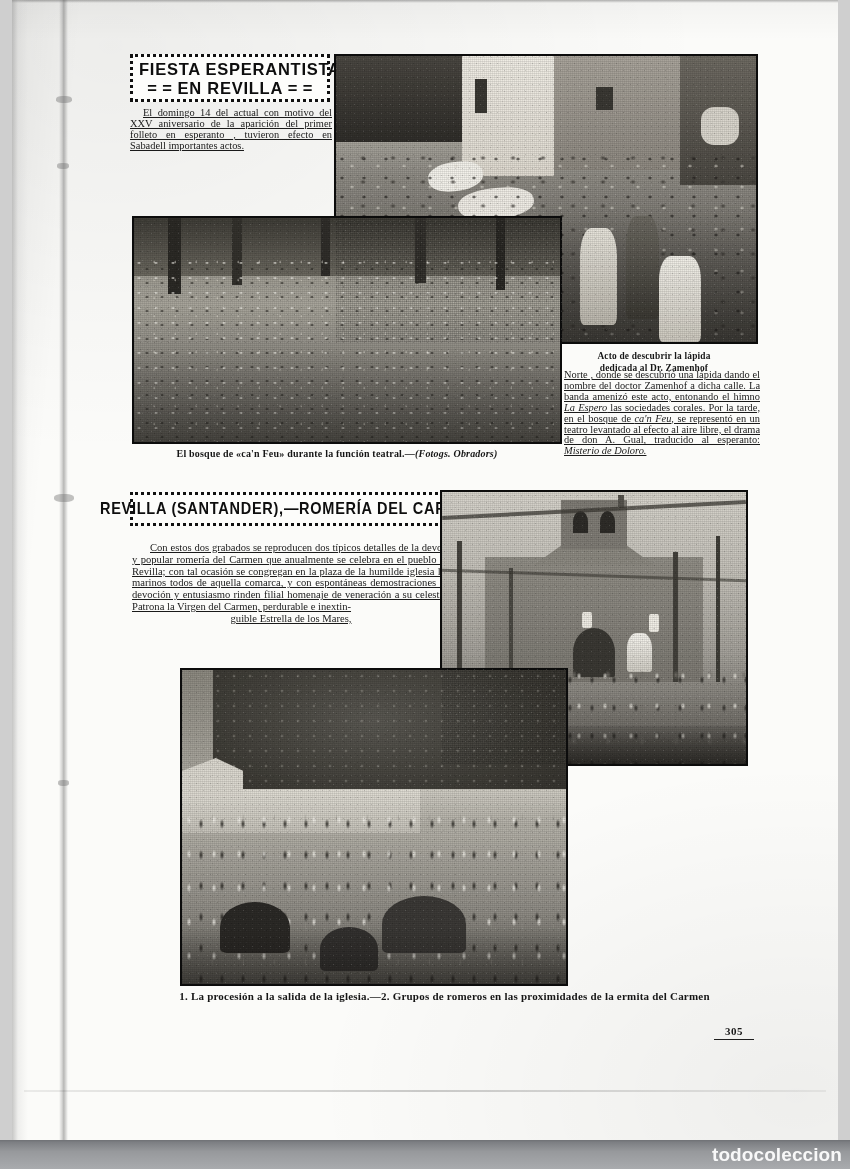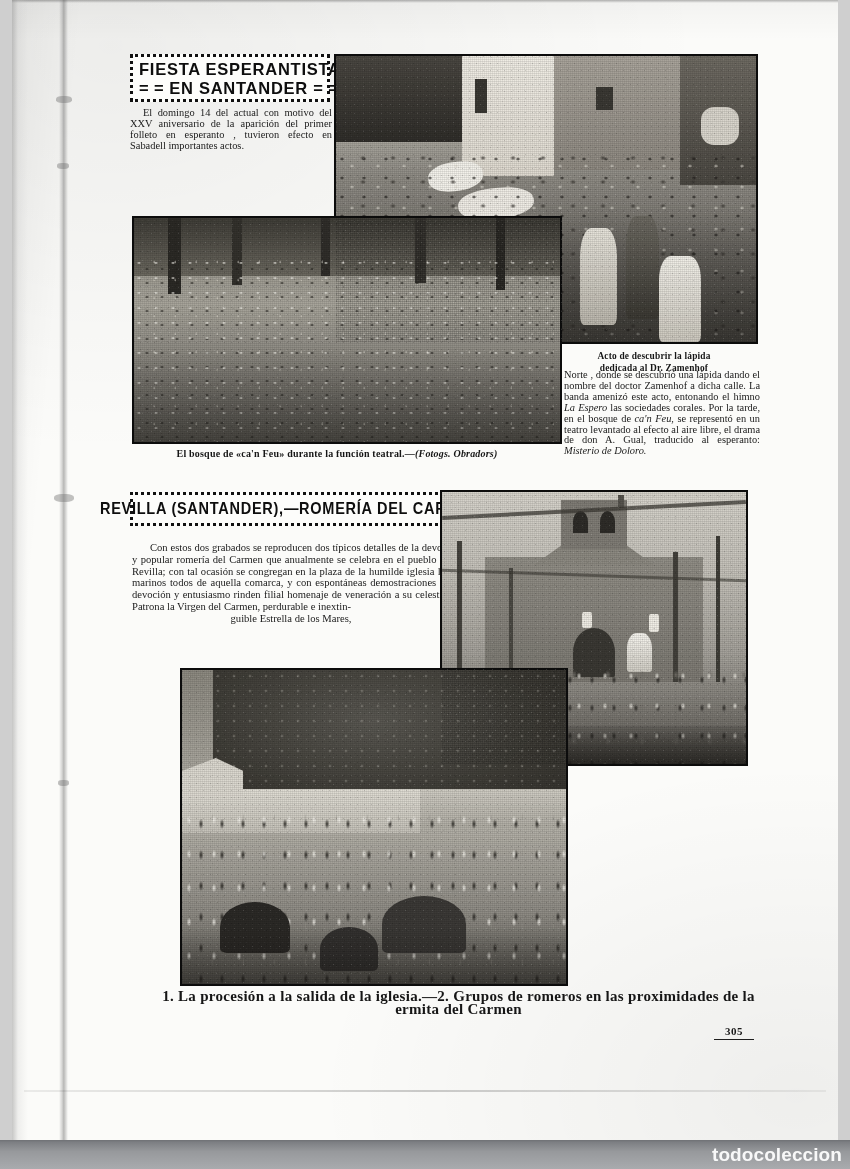--- a/index.html
+++ b/index.html
@@ -86,20 +86,21 @@
   
   .body-col{
     position:absolute;
     font-family:"Liberation Serif", serif;
     font-size:10.4px;
     line-height:10.9px;
     color:#1a1a1a;
     text-align:justify;
     text-justify:inter-word;
     hyphens:none;
+    text-decoration:underline;
   }
   .body-col p{margin:0;text-indent:13px;}
   #txt1{left:12px;top:68px;width:202px;}
   #txt2{left:446px;top:330px;width:196px;}
   #txt3{left:14px;top:502px;width:318px;font-size:10.6px;line-height:11.8px;}
   #txt3 p{text-indent:18px;}
   #txt3 .last{text-indent:0;text-align:center;}
 
   .it{font-style:italic;}
 
@@ -109,21 +110,21 @@
     font-family:Liberation Serif, serif;
     font-weight:700;
     font-size:9.4px;
     line-height:12px;
     color:#161616;
     text-align:center;
     letter-spacing:.02em;
   }
   #cap-zam{left:438px;top:310px;width:196px;}
   #cap-bosque{left:14px;top:408px;width:410px;font-size:10px;}
-  #cap-bottom{left:28px;top:950px;width:625px;font-size:15px;line-height:13px;}
+  #cap-bottom{left:14px;top:950px;width:625px;font-size:11px;line-height:13px;}
   .cap .it{font-weight:700;font-style:italic;}
 
   
   .folio{
     position:absolute;left:596px;top:985px;width:40px;text-align:center;
     font-family:"Liberation Serif", serif;font-weight:700;font-size:11px;color:#1a1a1a;
     padding-bottom:2px;border-bottom:1.6px solid #1d1d1d;letter-spacing:.04em;
   }
 
   
@@ -180,21 +181,21 @@
   <div class="crease-nick" style="left:45px;top:163px;width:12px;height:6px;"></div>
   <div class="crease-nick" style="left:42px;top:494px;width:20px;height:8px;"></div>
   <div class="crease-nick" style="left:46px;top:780px;width:11px;height:6px;"></div>
 
   <div class="content">
 
     <div class="hl-box" id="hl1">
       <div class="hl-line l1">FIESTA  ESPERANTISTA</div>
       <div class="hl-line l2">
         <span class="eq">= =</span>
-        <span>EN SANTANDER</span>
+        <span>EN REVILLA</span>
         <span class="eq">= =</span>
       </div>
     </div>
 
     <div class="body-col" id="txt1">
       <p>El domingo 14 del actual con motivo del XXV aniversario de la aparición del primer folleto en esperanto , tuvieron efecto en Sabadell importantes actos.</p>
     </div>
 
     <div class="photo" id="ph-zamenhof">
       <div style="position:absolute;inset:0;background:linear-gradient(180deg,#c9c6bd 0%,#b4b1a8 22%,#8e8b84 42%,#6f6c66 70%,#57554f 100%);"></div>

